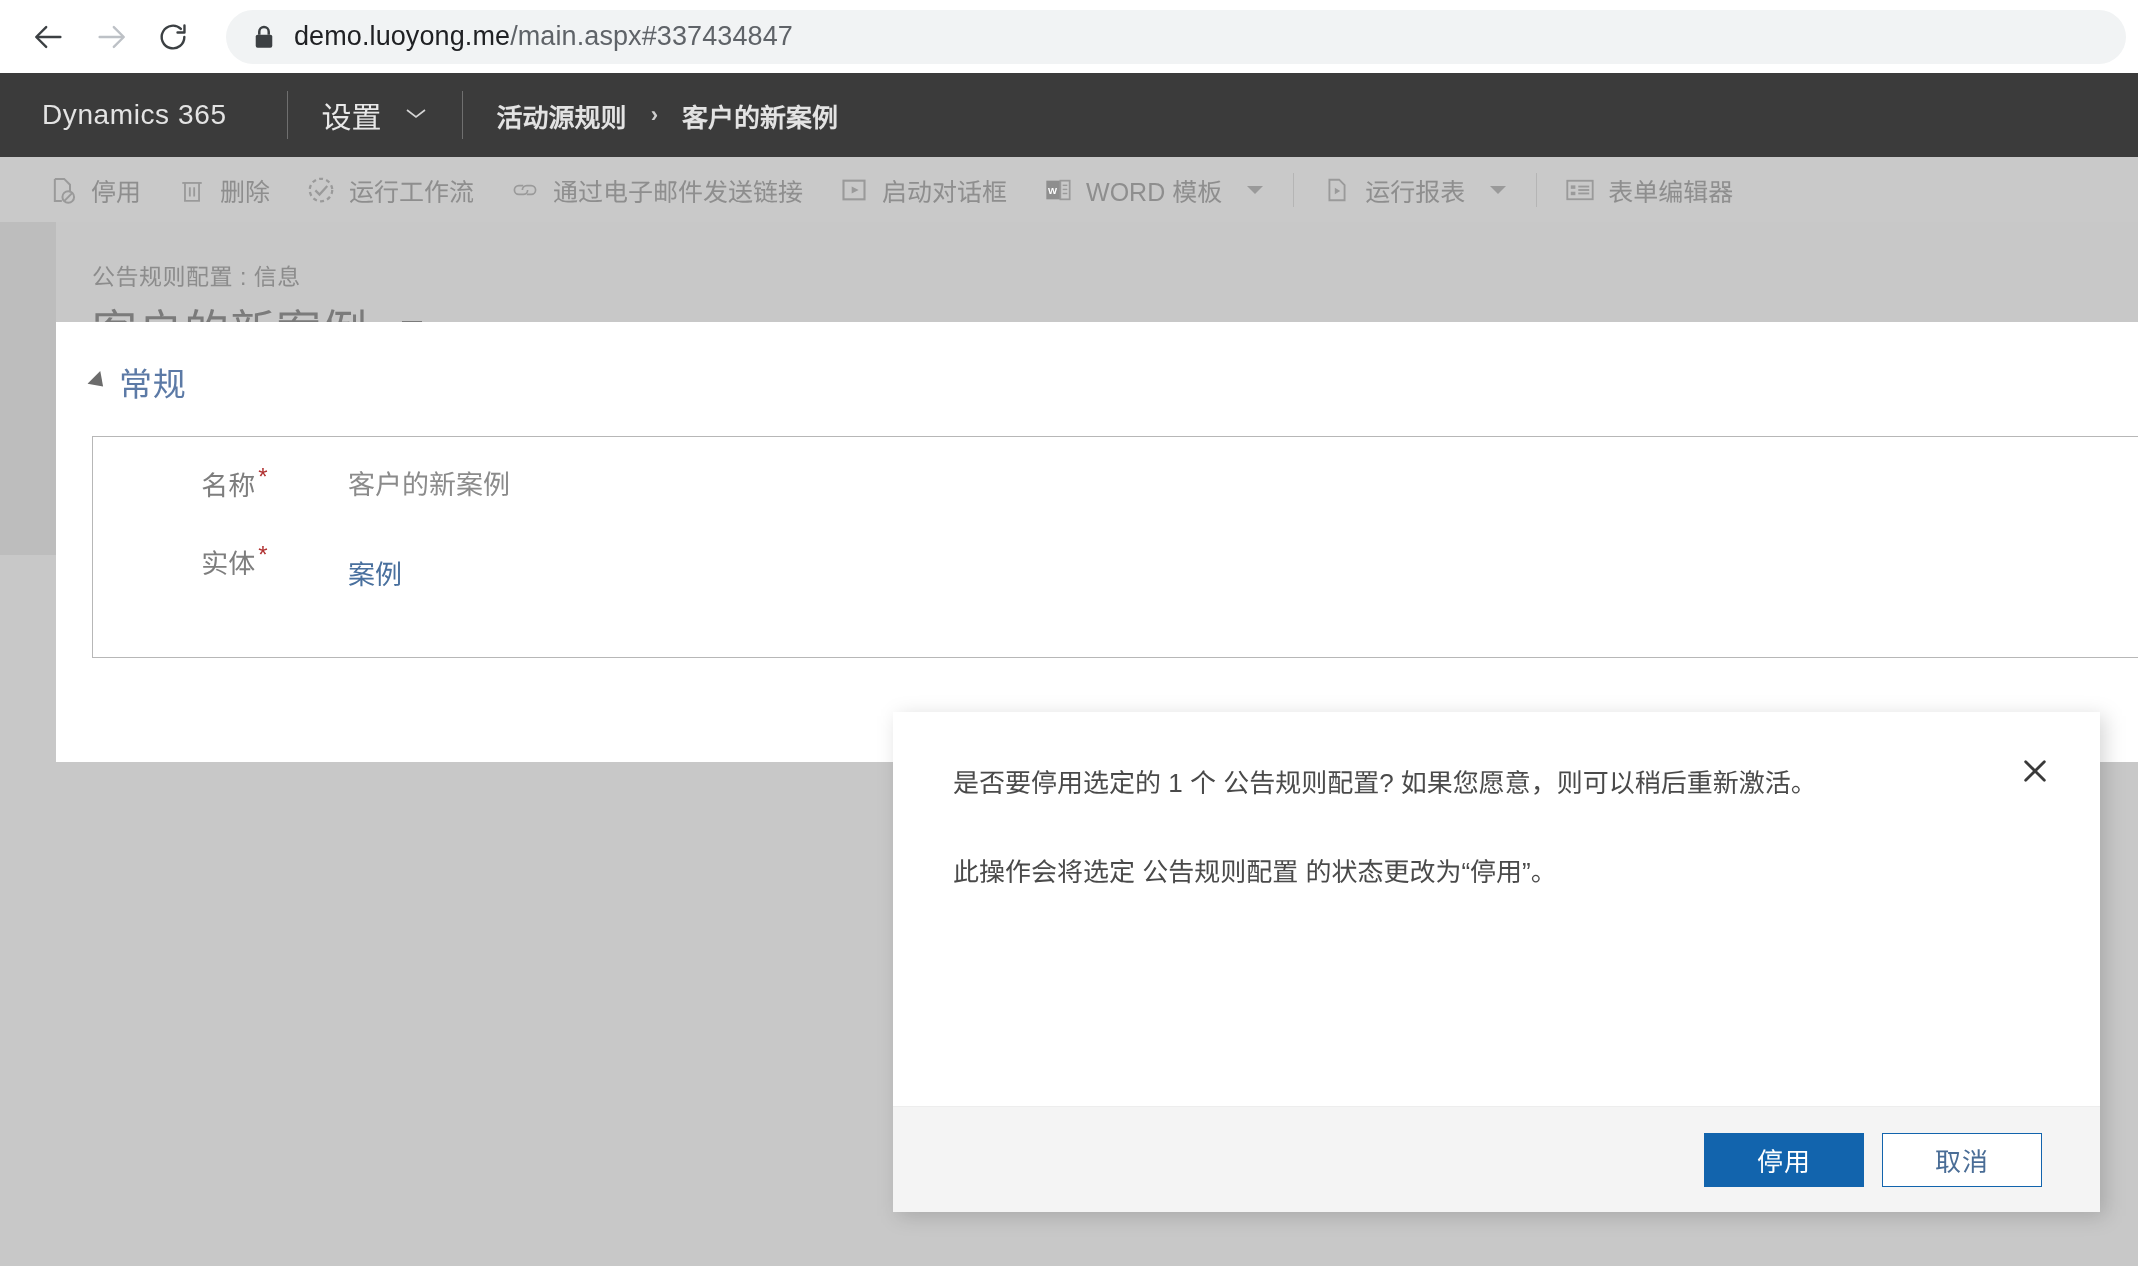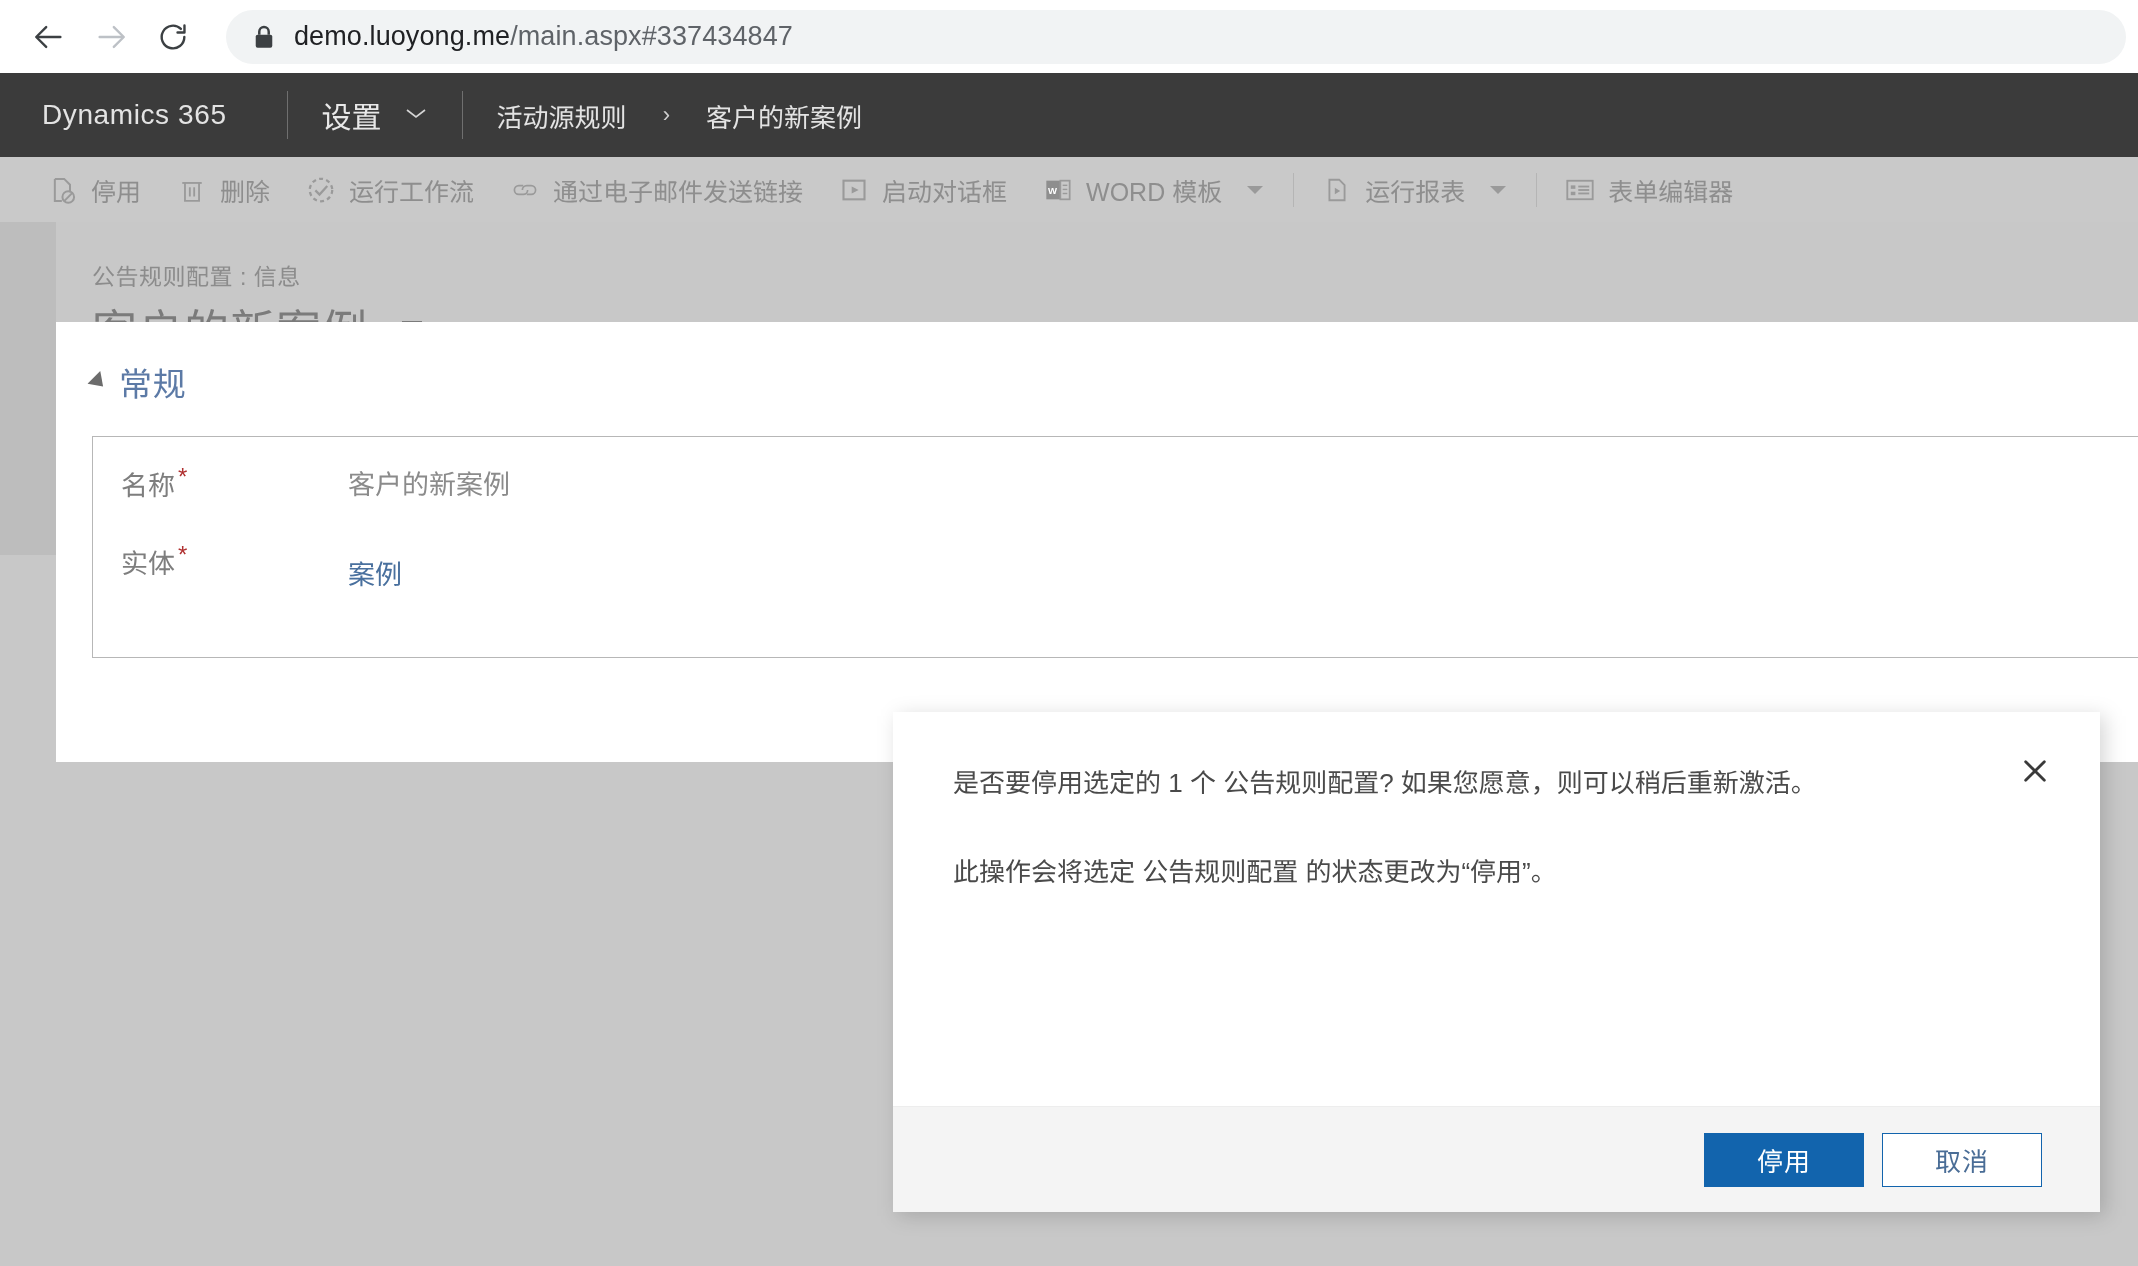--- a/index.html
+++ b/index.html
@@ -68,21 +68,21 @@
     padding-left: 42px;
     padding-right: 60px;
   }
   .nav-divider { width: 1px; background: #6f6f6f; margin: 18px 0; }
   .nav-area {
     font-size: 30px;
     color: #e8e8e8;
     gap: 22px;
   }
   .nav-caret { font-size: 19px; color: #d4d4d4; }
-  .nav-breadcrumb { font-size: 26px; color: #e3e3e3; gap: 12px; padding-left: 34px; }
+  .nav-breadcrumb { font-size: 26px; color: #e3e3e3; gap: 0; padding-left: 34px; font-weight: bold; }
   .crumb-sep { margin: 0 24px; font-size: 22px; color: #cfcfcf; }
 
   
   .command-bar {
     position: absolute; top: 157px; left: 0;
     width: 2138px; height: 65px;
     background: #c9c9c9;
     display: flex; align-items: center;
     padding-left: 30px;
   }
@@ -157,21 +157,21 @@
     transform: rotate(45deg);
   }
   .section-title { font-size: 33px; color: #5c7aa6; letter-spacing: .8px; }
   .field-table {
     margin: 30px 0 0 36px;
     width: 2046px; height: 222px;
     border: 1px solid #b7b7b7;
     border-right: none;
     position: relative;
   }
-  .field-row { display: flex; align-items: flex-start; }
+  .field-row { display: flex; align-items: flex-start; text-align: center; }
   .field-row.r1 { padding-top: 26px; }
   .field-row.r2 { padding-top: 38px; }
   .field-label {
     width: 255px;
     padding-left: 28px;
     font-size: 27px; color: #7e7e7e;
     white-space: nowrap;
   }
   .req-star { color: #b03030; font-size: 24px; vertical-align: super; margin-left: 3px; }
   .field-value { font-size: 27px; color: #8b8b8b; }

